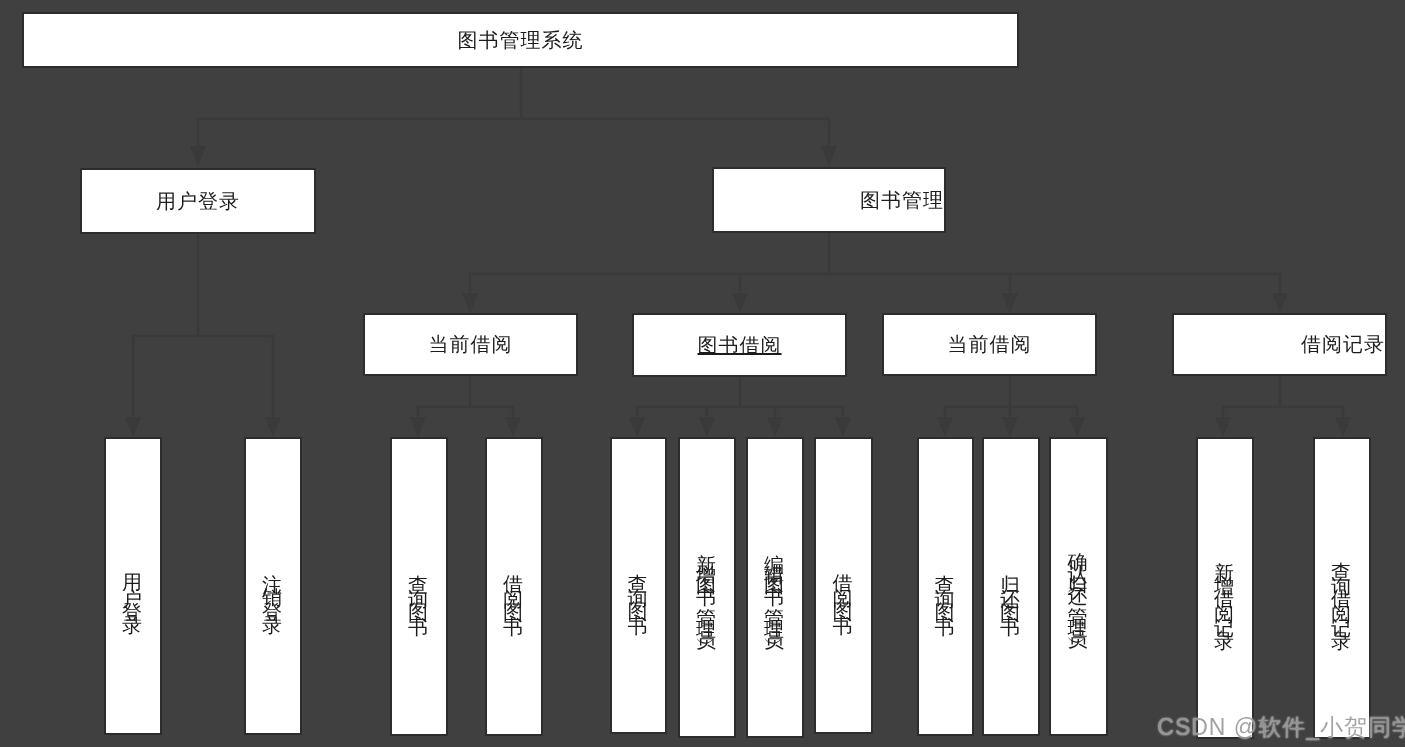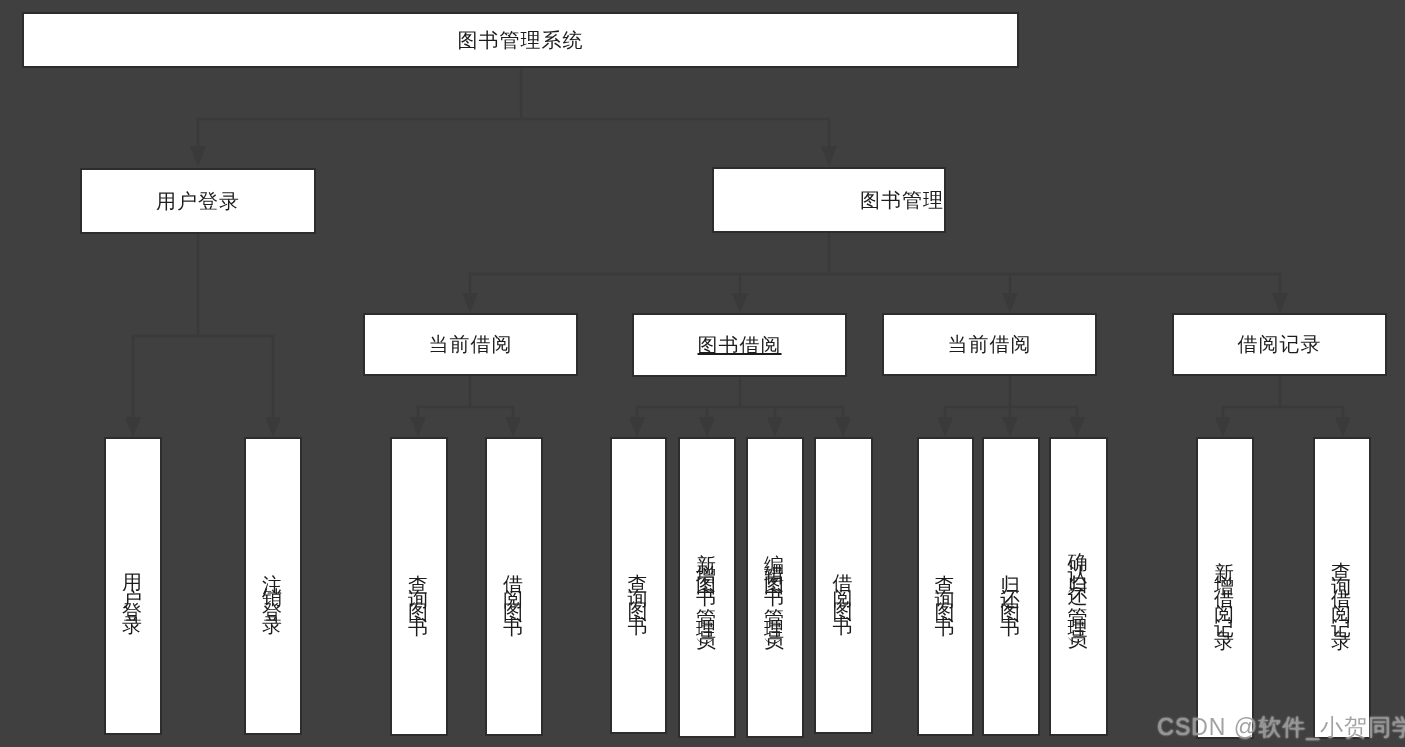--- a/index.html
+++ b/index.html
@@ -104,21 +104,21 @@
 
   <div class="node hbox" style="left:363px; top:313px; width:215px; height:63px;">
     <span class="lbl">当前借阅</span>
   </div>
   <div class="node hbox" style="left:632px; top:313px; width:215px; height:64px;text-decoration:underline;">
     <span class="lbl">图书借阅</span>
   </div>
   <div class="node hbox" style="left:882px; top:313px; width:215px; height:63px;">
     <span class="lbl">当前借阅</span>
   </div>
-  <div class="node hbox" style="left:1172px; top:313px; width:215px; height:63px;">
+  <div class="node hbox" style="left:1172px; top:313px; width:215px; height:63px;justify-content:flex-end;">
     <span class="lbl">借阅记录</span>
   </div>
 
   <div class="node vbox" style="left:104px; top:437px; width:58px; height:298px;">
     <span class="lbl">用户登录</span>
   </div>
   <div class="node vbox" style="left:244px; top:437px; width:58px; height:298px;">
     <span class="lbl">注销登录</span>
   </div>
 

